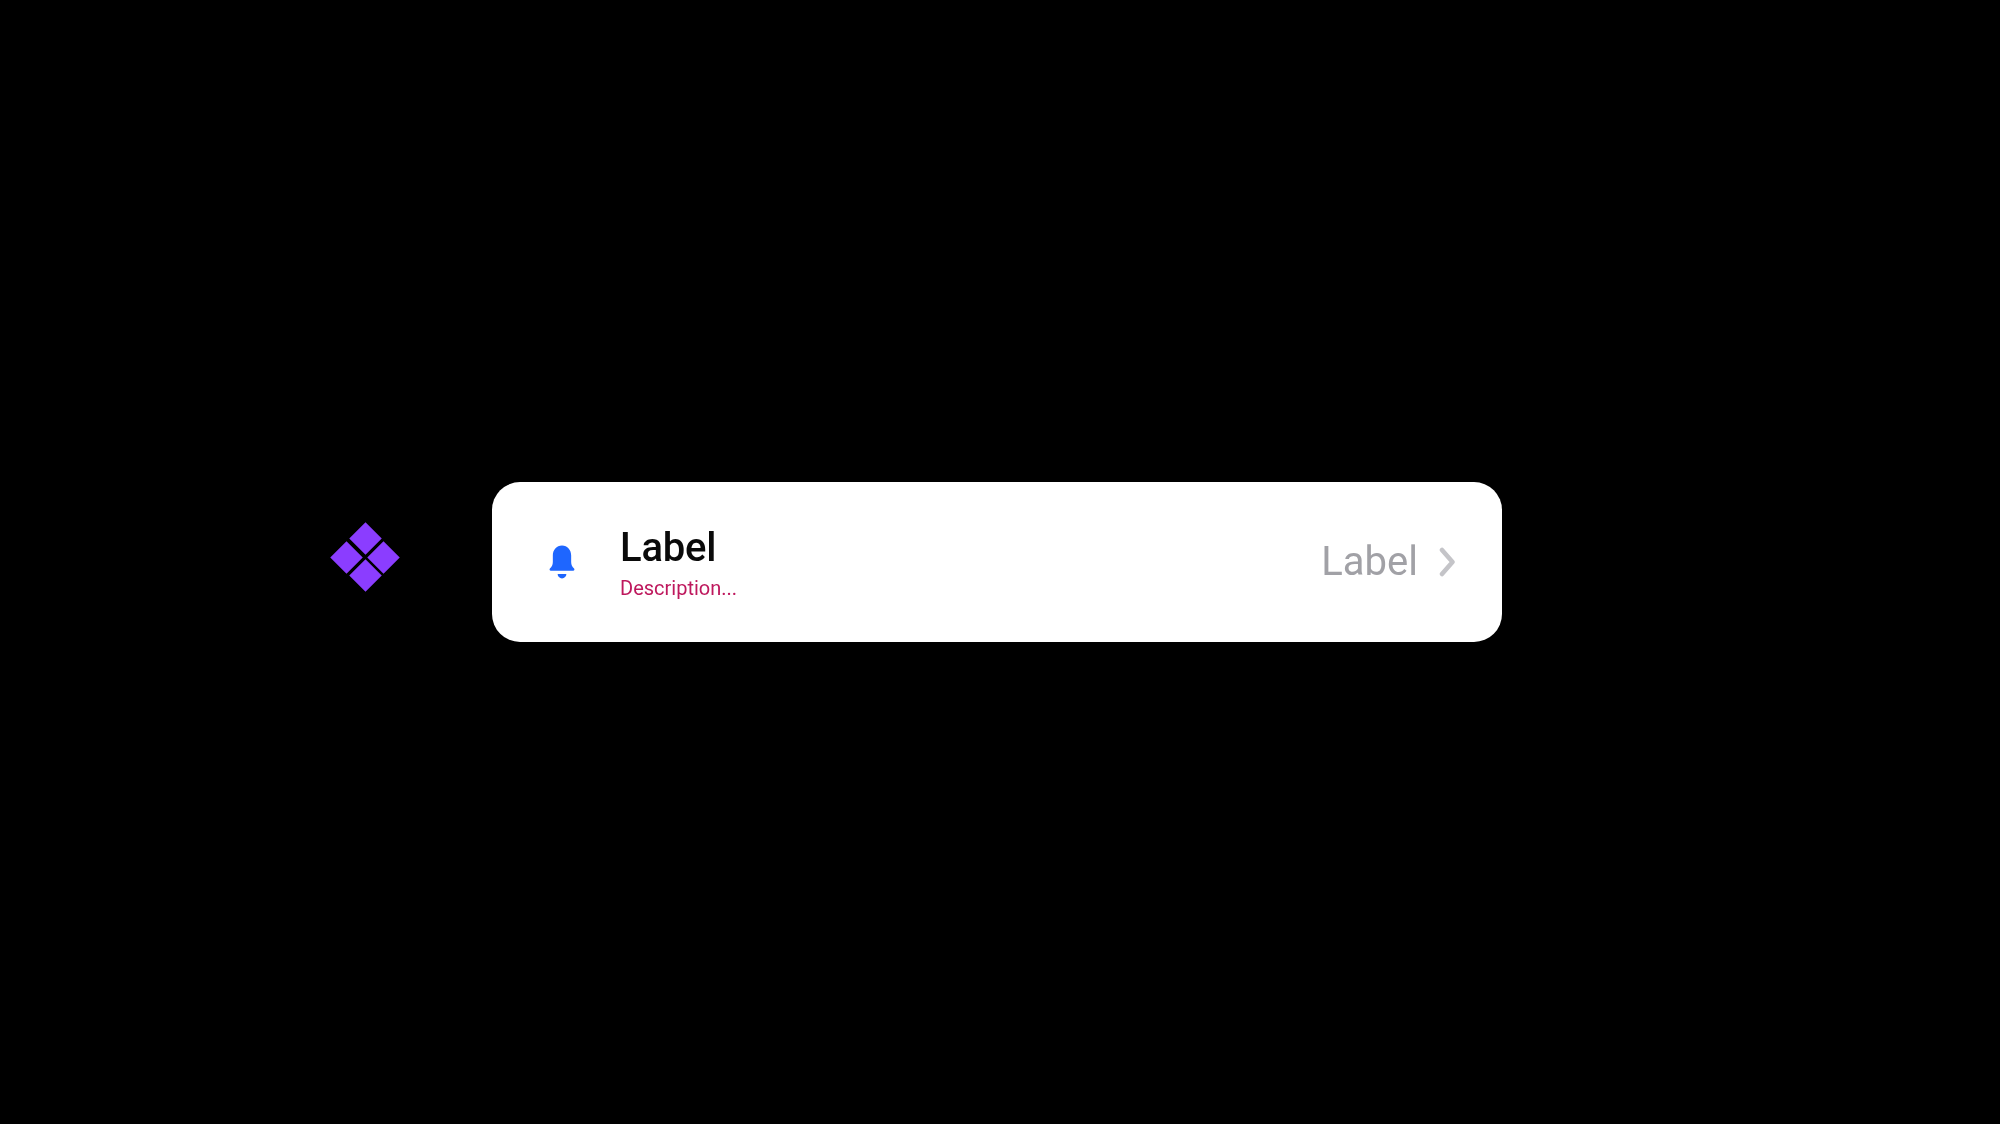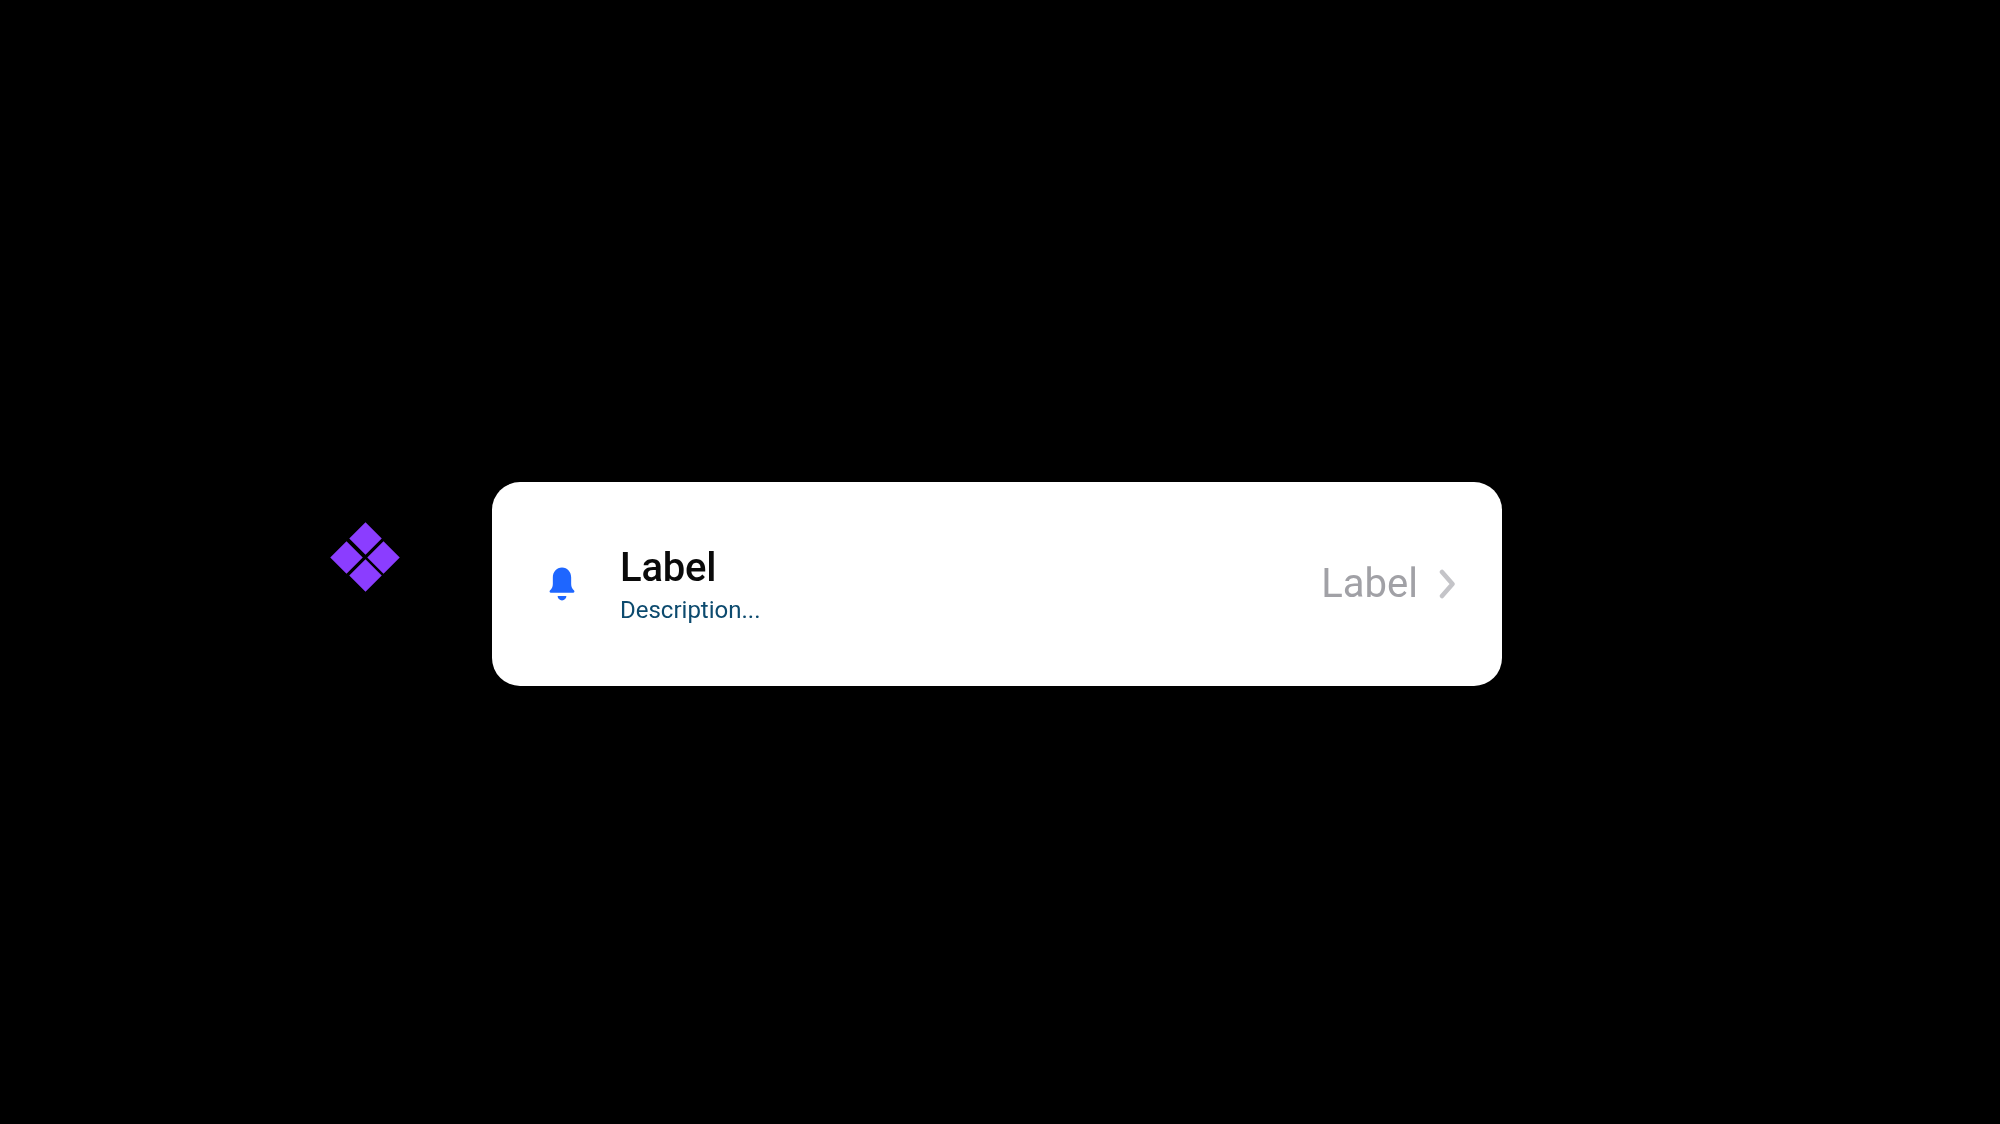--- a/index.html
+++ b/index.html
@@ -50,21 +50,21 @@
     .diamond-logo .d-bottom {
       left: 23.5px;
       top: 42px;
     }
 
     .list-row {
       position: absolute;
       left: 492px;
       top: 482px;
       width: 1010px;
-      height: 204px;
+      height: 160px;
       background: #ffffff;
       border-radius: 28px;
       display: flex;
       align-items: center;
       padding: 0 42px 0 48px;
       gap: 36px;
     }
 
     .row-icon {
       flex: 0 0 auto;
@@ -86,23 +86,23 @@
 
     .row-title {
       font-size: 40px;
       font-weight: 500;
       color: #0a0a0a;
       line-height: 1.2;
       letter-spacing: -0.2px;
     }
 
     .row-description {
-      font-size: 24px;
+      font-size: 20px;
       font-weight: 400;
-      color: #0c4a6e;
+      color: #be185d;
       line-height: 1.2;
     }
 
     .row-trailing {
       flex: 0 0 auto;
       display: flex;
       align-items: center;
       gap: 18px;
     }
 

